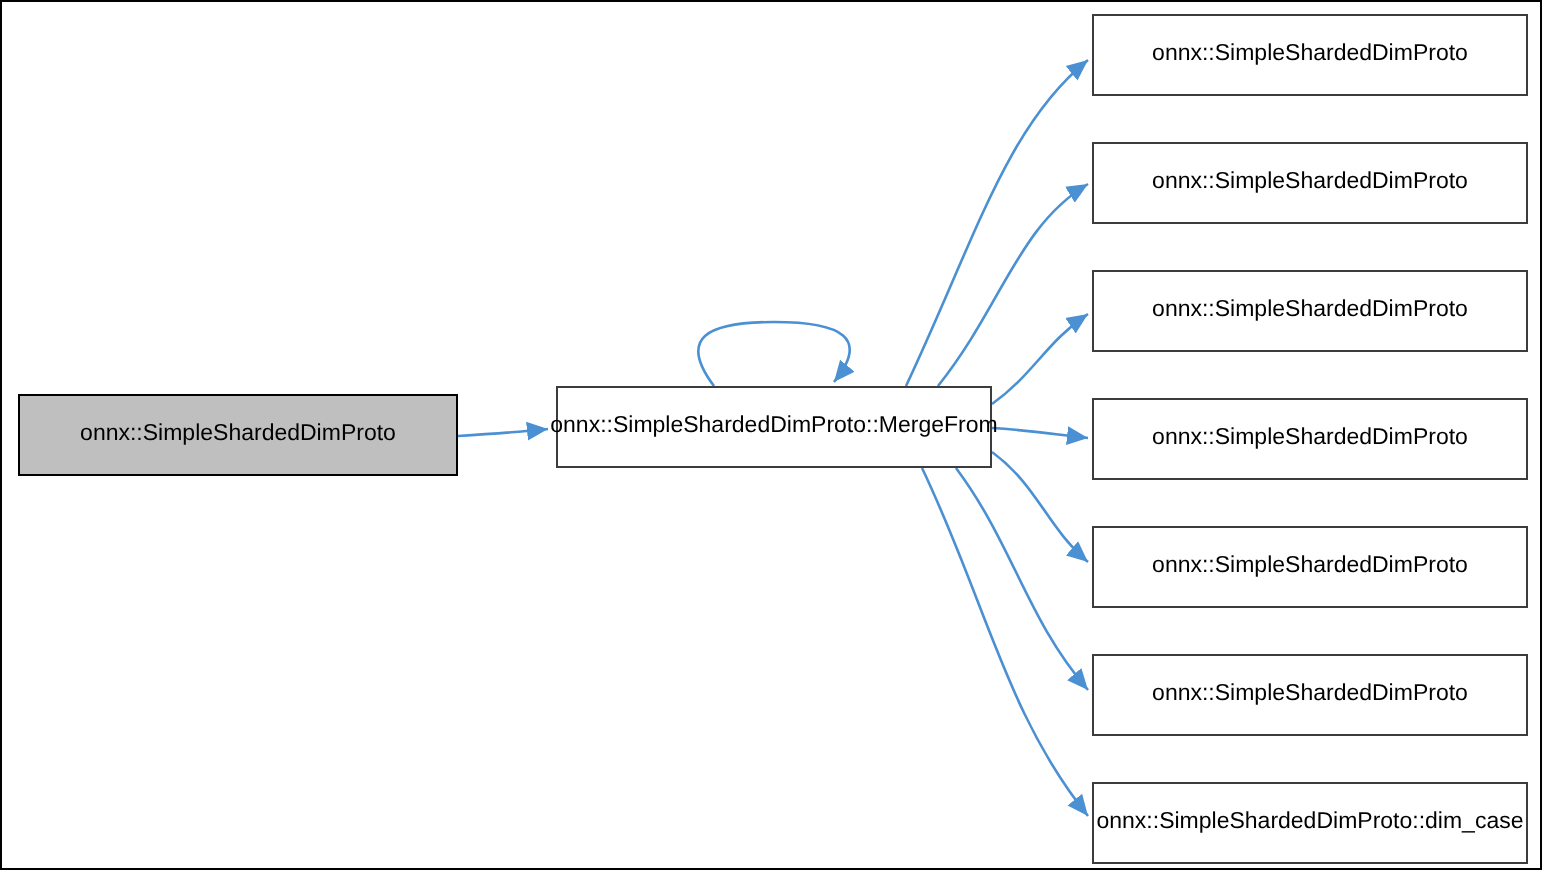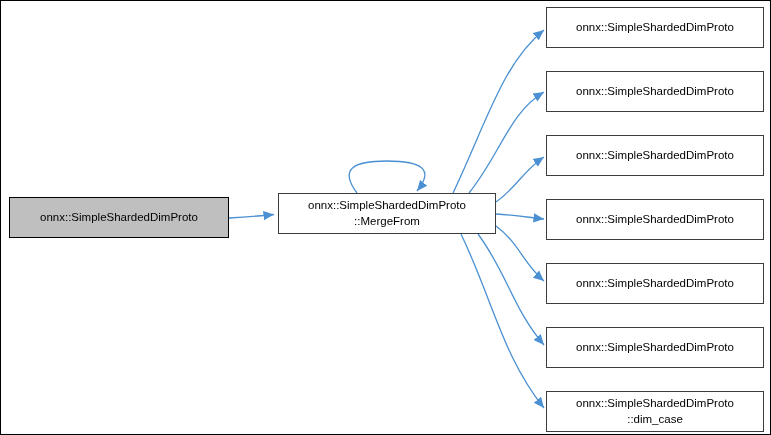--- a/index.html
+++ b/index.html
@@ -26,21 +26,21 @@
     stroke-width: 1.3;
   }
   .arrowhead { fill: var(--arrow, #4a90d2); }
   .node {
     position: absolute;
     width: 218px;
     height: 41px;
     background: var(--node-fill, #ffffff);
     border: 1px solid var(--node-border, #3c3c3c);
     display: flex;
-    flex-direction: column;
+    flex-direction: row;
     align-items: center;
     justify-content: center;
     text-align: center;
     font-size: 11.5px;
     line-height: 1.32;
     color: #000000;
     cursor: pointer;
   }
   .node.current {
     background: var(--current-fill, #bfbfbf);

